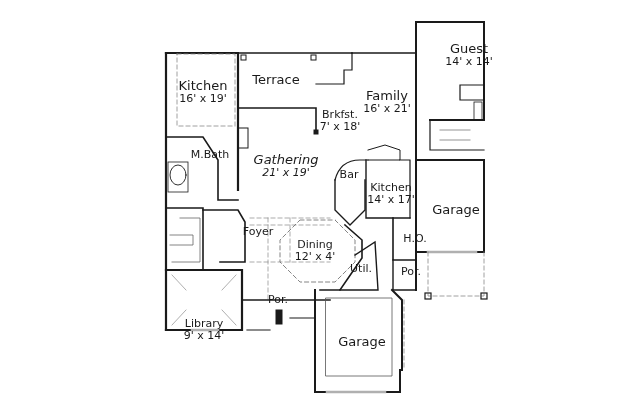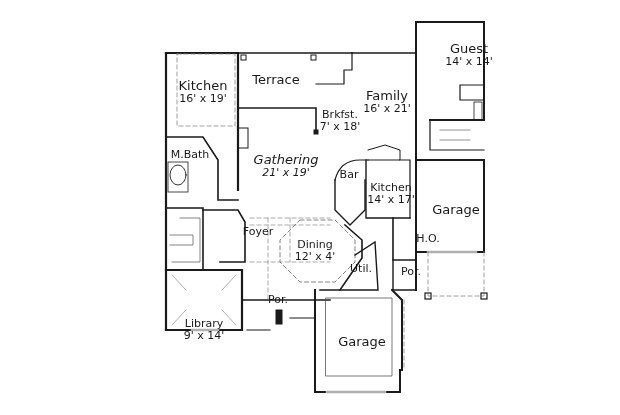--- a/index.html
+++ b/index.html
@@ -104,21 +104,21 @@
   <span class="d">16' x 21'</span>
 </div>
 <div class="lbl" style="left:427px;top:42px;width:60px;margin-left:12px;">
   <span class="n">Guest</span>
   <span class="d">14' x 14'</span>
 </div>
 <div class="lbl small" style="left:312px;top:109px;width:56px;">
   <span class="n">Brkfst.</span>
   <span class="d">7' x 18'</span>
 </div>
-<div class="lbl small" style="left:166px;top:149px;width:48px;">
+<div class="lbl small" style="left:166px;top:149px;width:48px;padding-left:20px;">
   <span class="n">M.Bath</span>
 </div>
 <div class="lbl" style="left:251px;top:153px;width:70px;font-style:italic;">
   <span class="n">Gathering</span>
   <span class="d">21' x 19'</span>
 </div>
 <div class="lbl small" style="left:334px;top:169px;width:30px;">
   <span class="n">Bar</span>
 </div>
 <div class="lbl small" style="left:361px;top:182px;width:60px;">
@@ -128,21 +128,21 @@
 <div class="lbl" style="left:426px;top:203px;width:60px;">
   <span class="n">Garage</span>
 </div>
 <div class="lbl small" style="left:236px;top:226px;width:44px;">
   <span class="n">Foyer</span>
 </div>
 <div class="lbl small" style="left:287px;top:239px;width:56px;">
   <span class="n">Dining</span>
   <span class="d">12' x 4'</span>
 </div>
-<div class="lbl small" style="left:412px;top:233px;width:32px;">
+<div class="lbl small" style="left:393px;top:233px;width:32px;padding-left:6px;">
   <span class="n">H.O.</span>
 </div>
 <div class="lbl small" style="left:340px;top:263px;width:32px;text-align:right;">
   <span class="n">Util.</span>
 </div>
 <div class="lbl small" style="left:396px;top:266px;width:30px;">
   <span class="n">Por.</span>
 </div>
 <div class="lbl small" style="left:176px;top:294px;width:56px;margin-top:24px;">
   <span class="n">Library</span>

